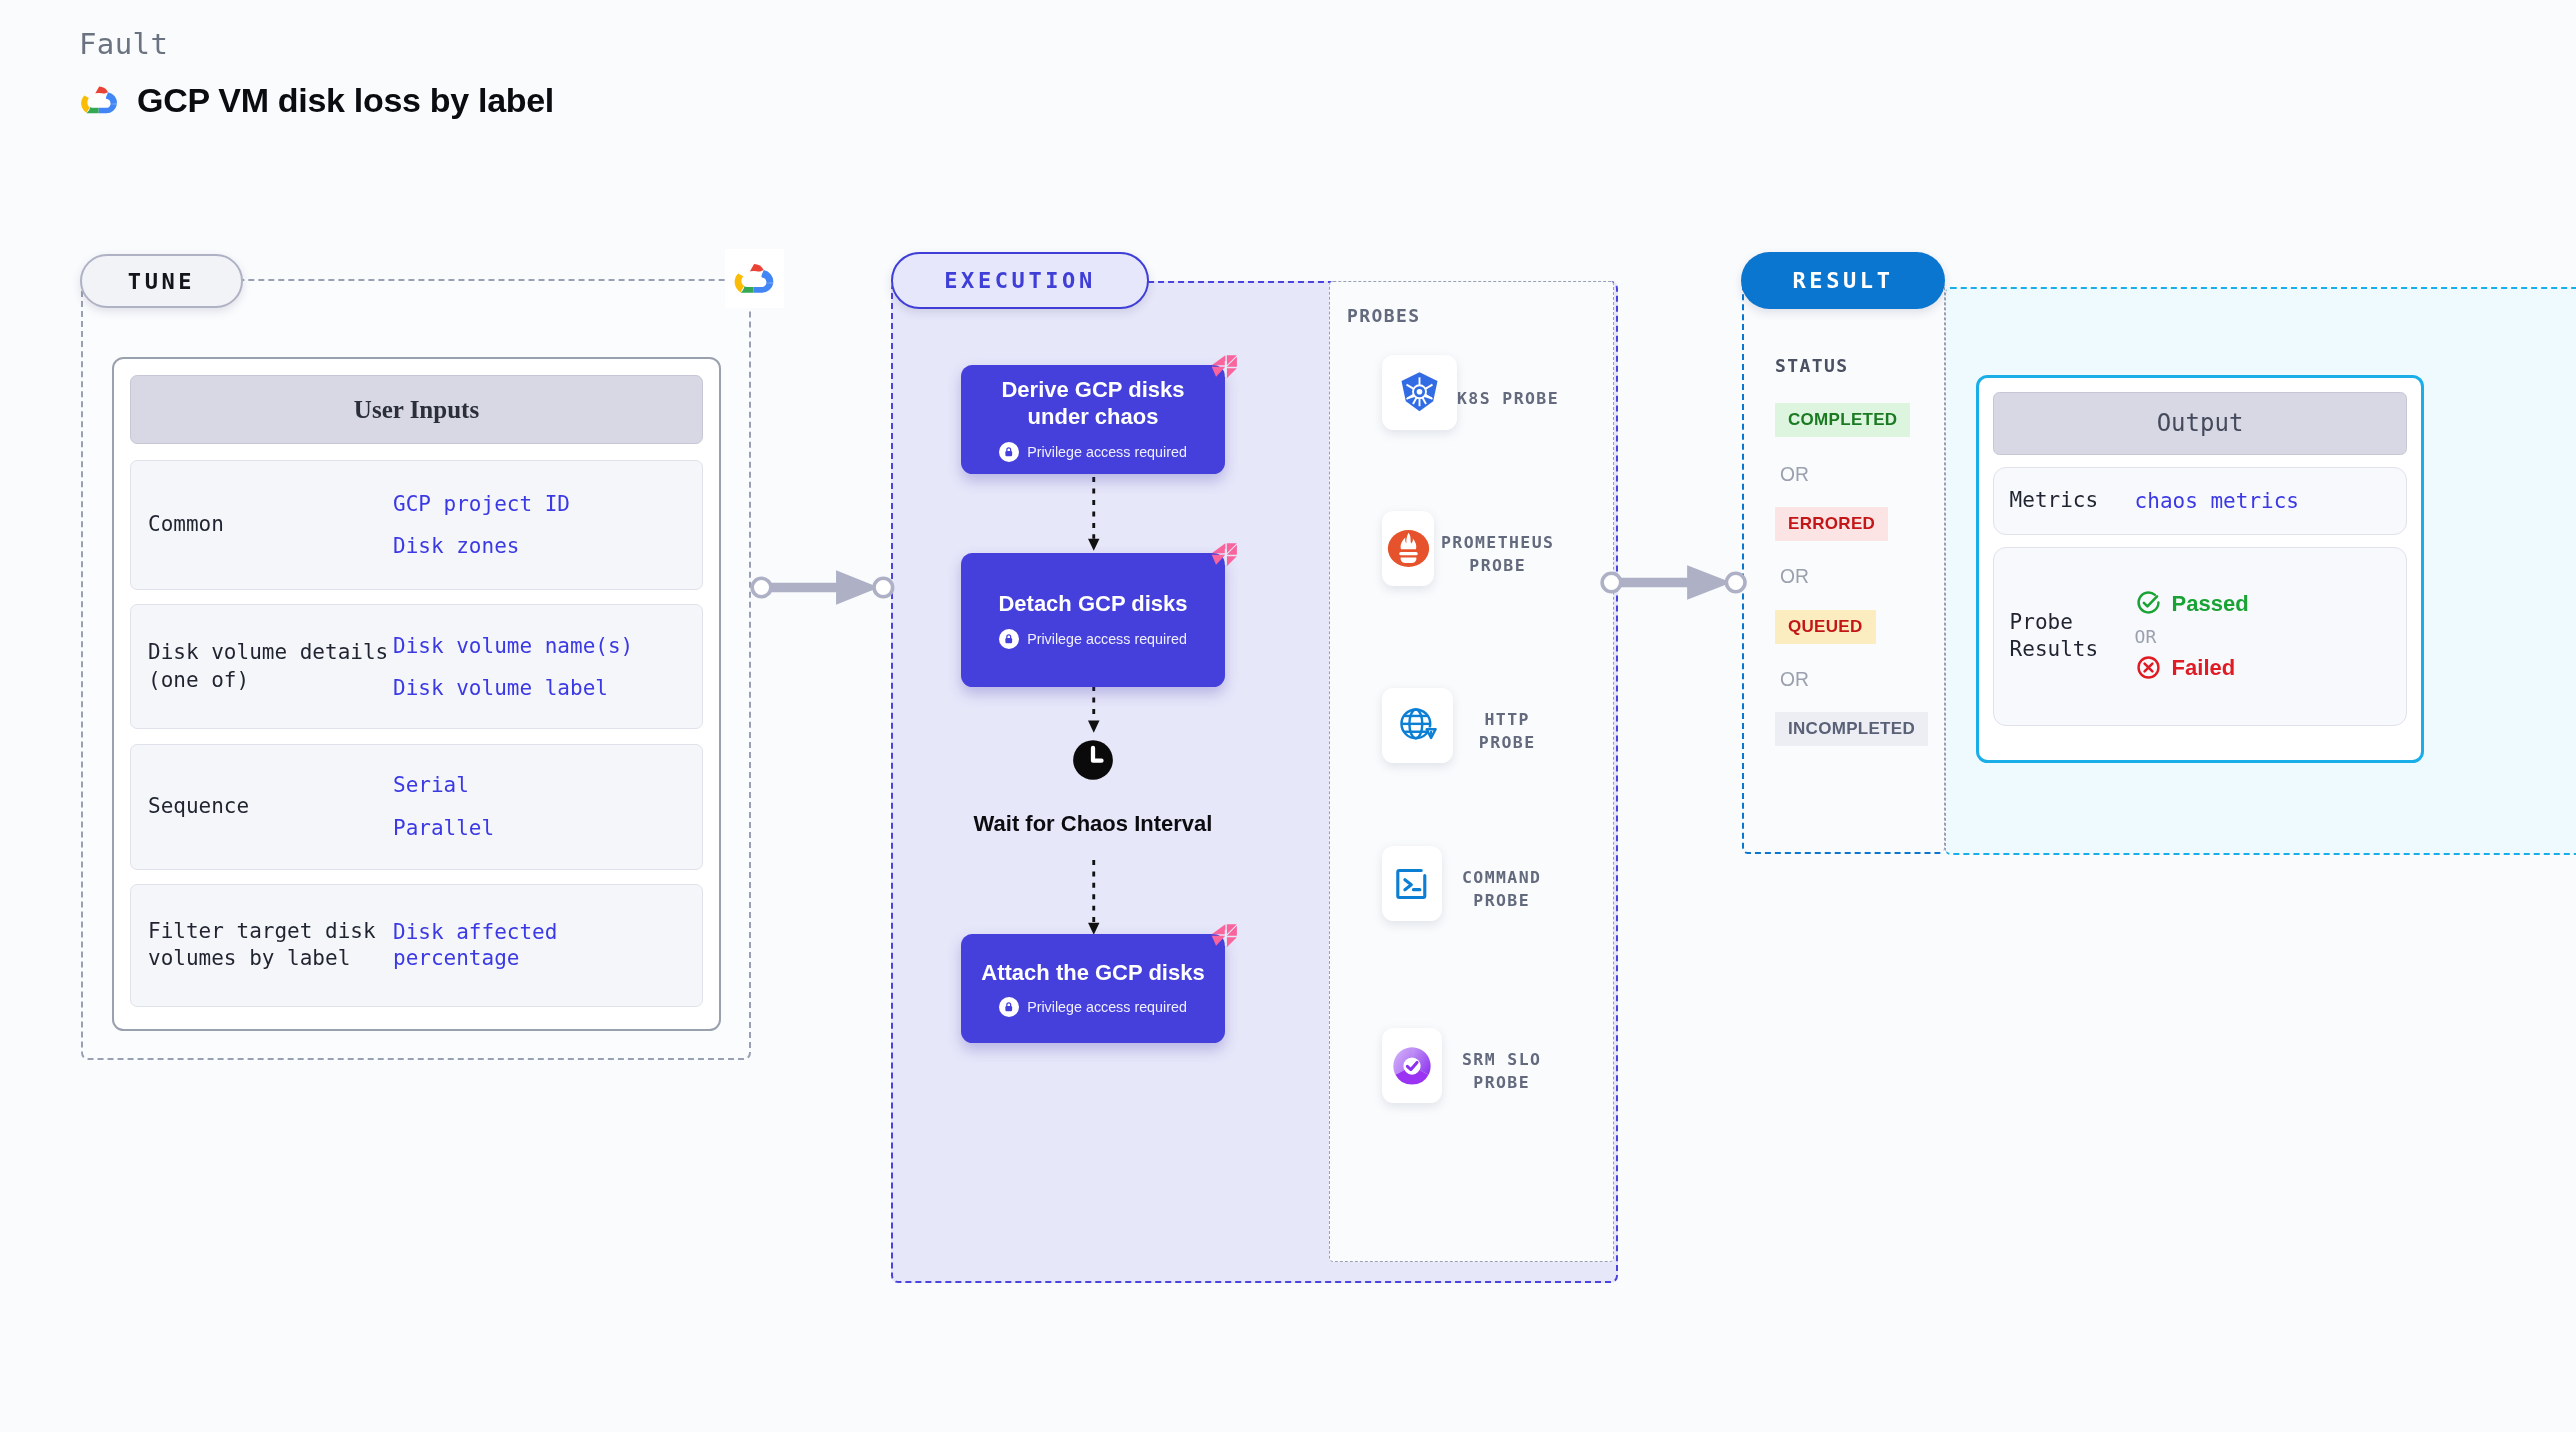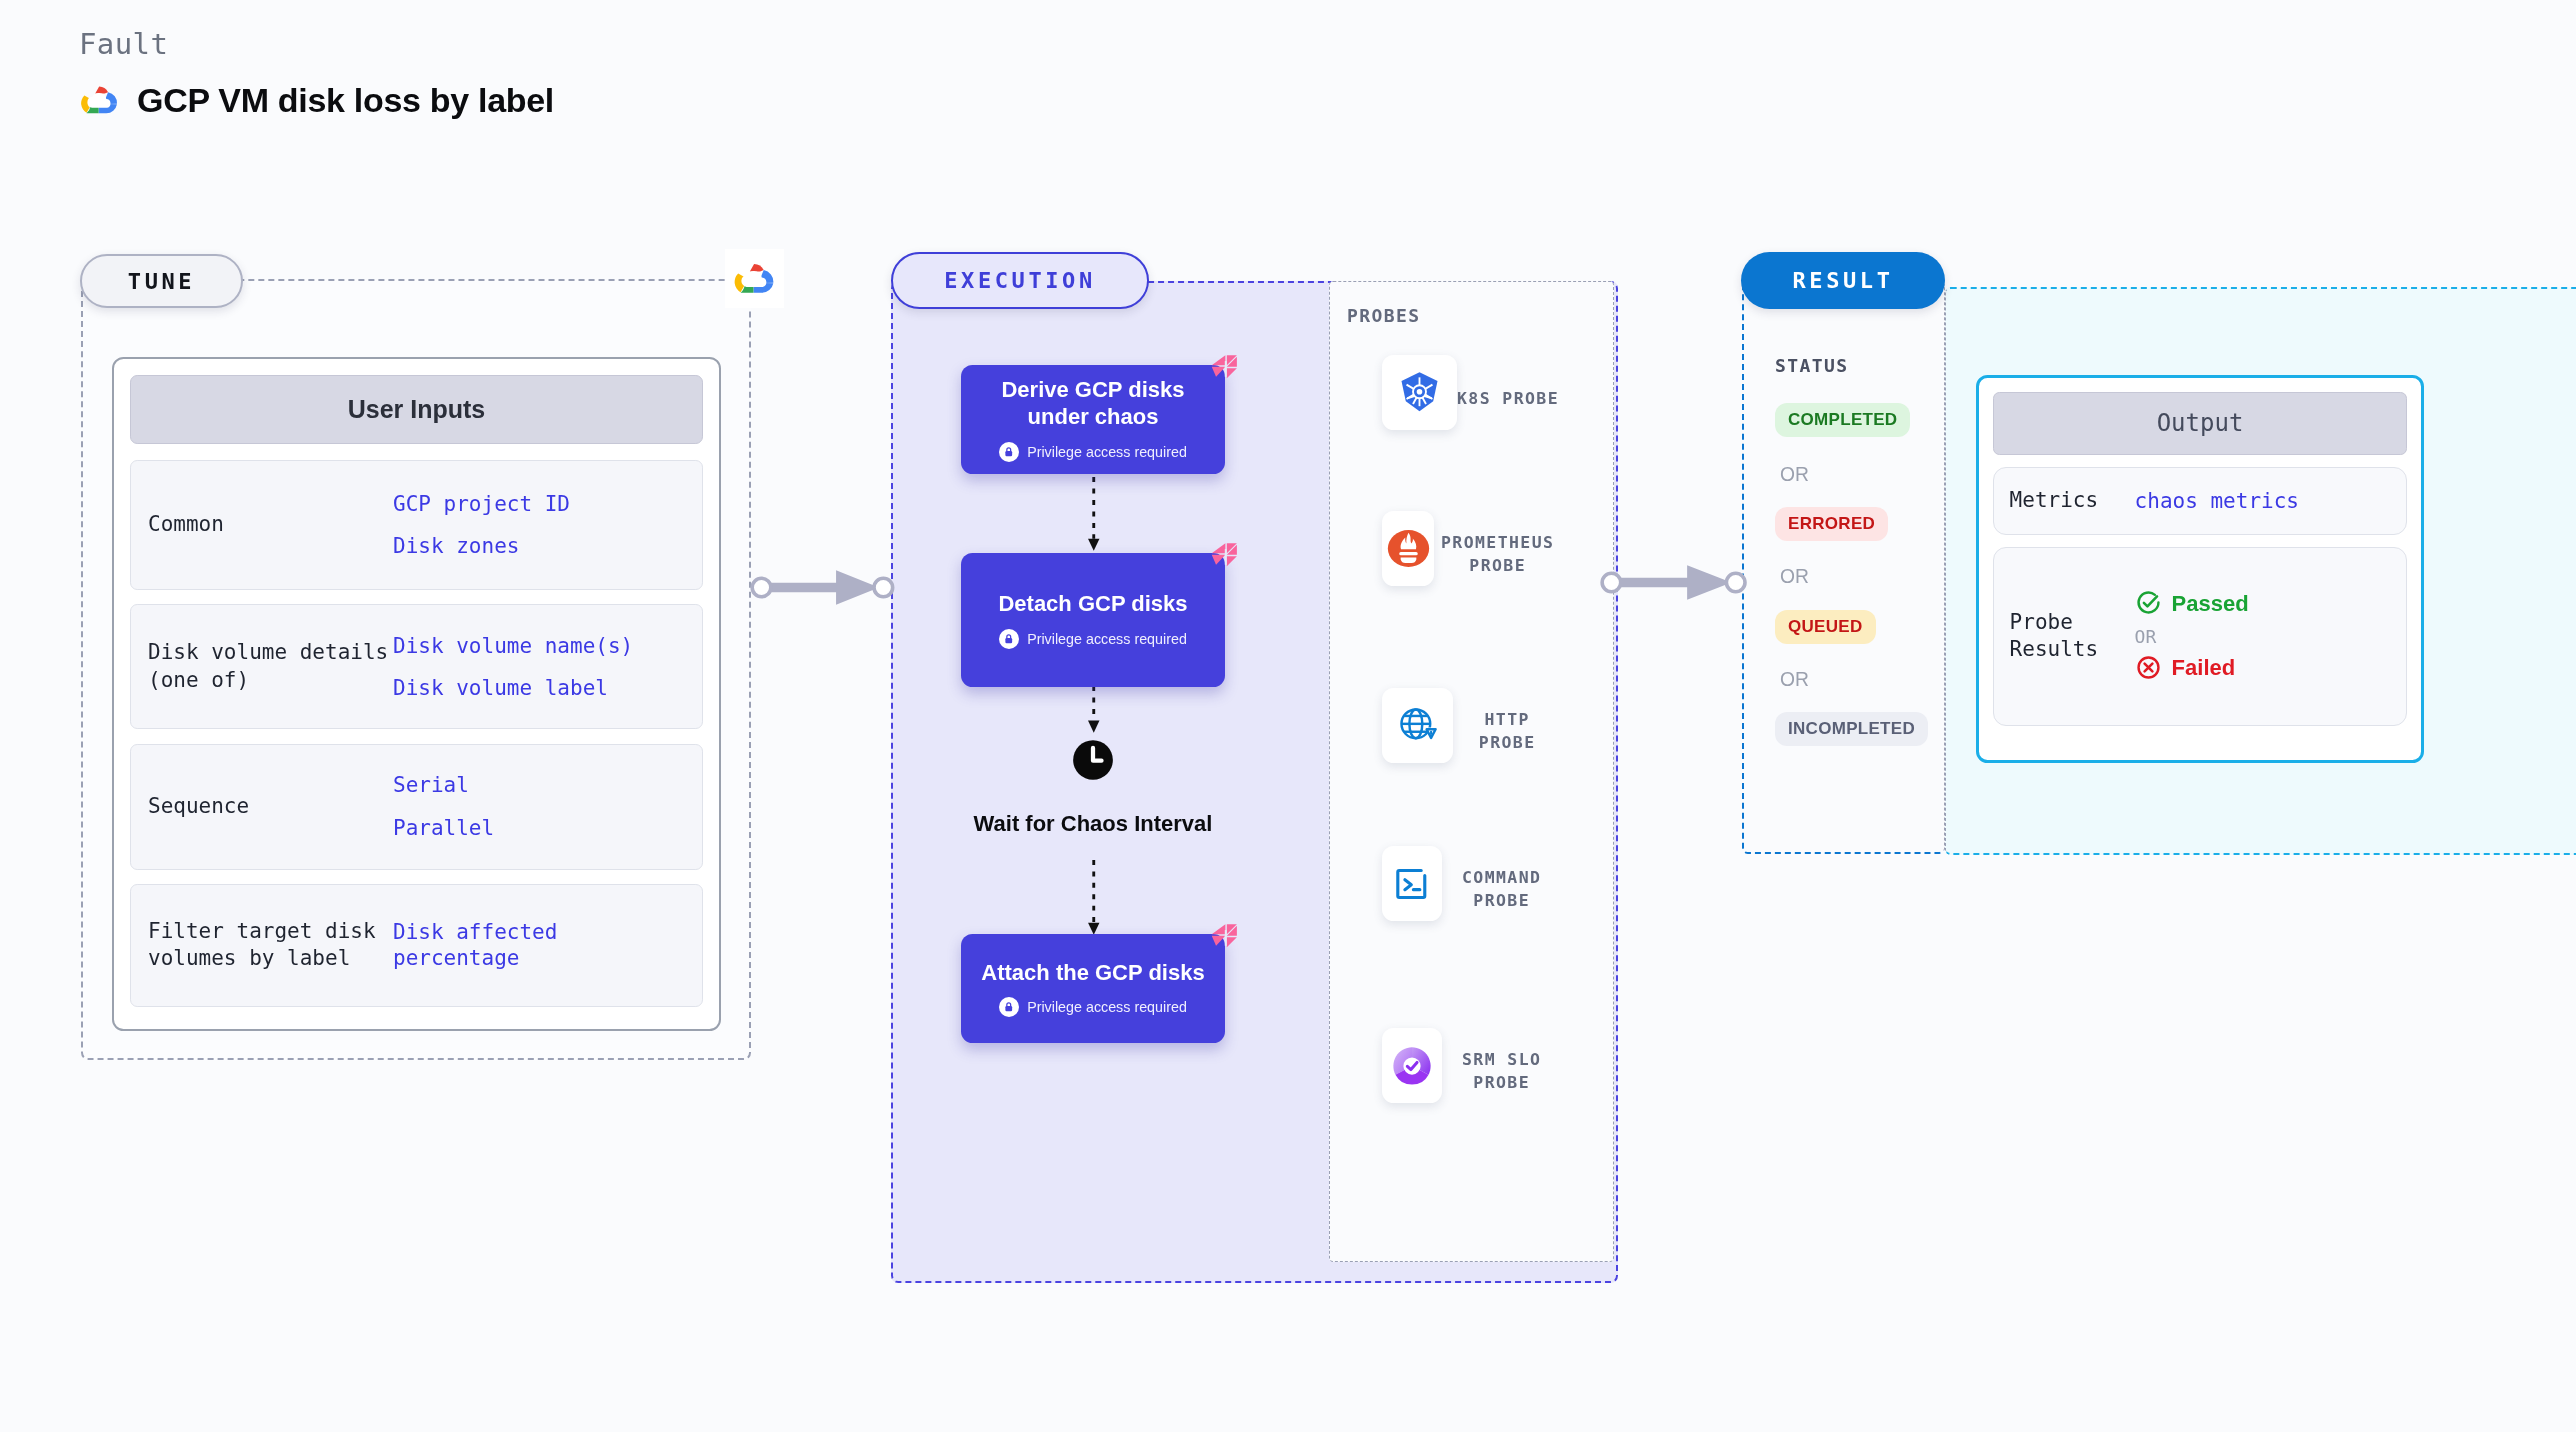--- a/index.html
+++ b/index.html
@@ -46,21 +46,21 @@
     border: 2.1px dashed #9aa0b4; border-radius: 7.2px; background: #fbfcfe;
   }
   #tune-card {
     position: absolute; left: 112px; top: 357px; width: 609px; height: 674px;
     background: #ffffff; border: 2.1px solid #9aa1ae; border-radius: 11.5px;
     padding: 16px; z-index: 3;
   }
   #tune-card-header {
     background: #d7d8e4; border: 0.7px solid #c6c7d6; border-radius: 7.2px;
     height: 69px; display: flex; align-items: center; justify-content: center;
-    font-family: Liberation Sans, sans-serif; font-size: 25px; font-weight: 700;
+    font-family: Liberation Serif, serif; font-size: 25px; font-weight: 700;
     color: #2b2f3a; margin-bottom: 16px;
   }
   .ti-row {
     display: flex; align-items: center;
     background: #f5f6fa; border: 0.7px solid #dfe2ea; border-radius: 7.2px;
     margin-bottom: 14.3px; padding: 10px 17px;
   }
   .ti-key {
     width: 245px; flex: 0 0 245px;
     font-family: "DejaVu Sans Mono", monospace; font-size: 21px;
@@ -160,21 +160,21 @@
     position: absolute; left: 1945px; top: 287px; width: 731px; height: 568px;
     border: 2.9px dashed #1aaee8; border-radius: 5.7px; background: #eefafd;
     border-left: 1.4px dashed #9aa0b4;
   }
   #status-label {
     position: absolute; left: 1775px; top: 355px;
     font-family: "DejaVu Sans Mono", monospace; font-size: 18px; font-weight: 700;
     color: #4b5163; letter-spacing: 1.4px; z-index: 5;
   }
   .status-badge {
-    position: absolute; border-radius: 12px; display: flex; align-items: center;
+    position: absolute; border-radius: 1px; display: flex; align-items: center;
     justify-content: center; font-size: 17px; font-weight: 700; letter-spacing: 0.3px;
     z-index: 5; padding: 0 13px; height: 34px;
   }
   .status-or {
     position: absolute; font-size: 19.3px; color: #9aa0ae; z-index: 5;
   }
   #sb-0 { left: 1775px; top: 403px; background: #ddf5df; color: #1b7a22; }
   #or-0 { left: 1780px; top: 464px; }
   #sb-1 { left: 1775px; top: 507px; background: #fde4e4; color: #c31616; }
   #or-1 { left: 1780px; top: 566px; }

